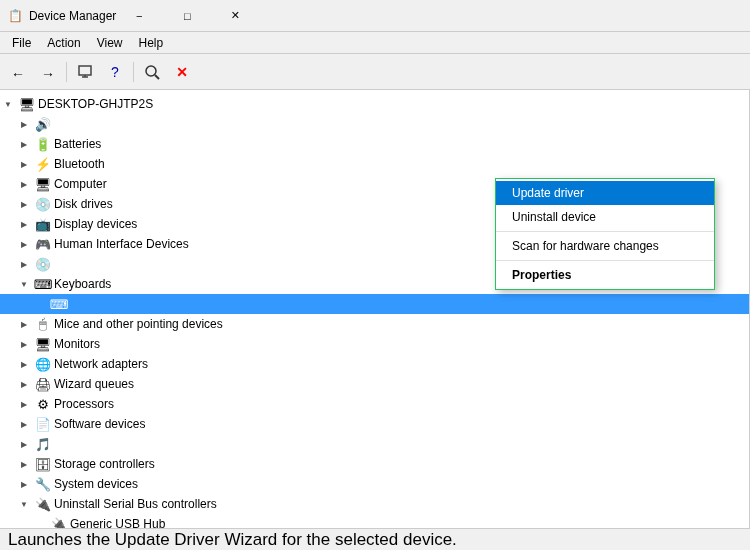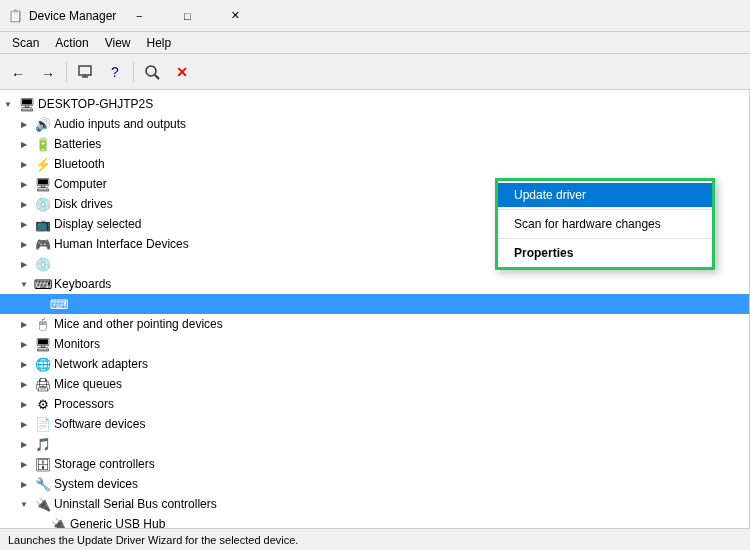--- a/index.html
+++ b/index.html
@@ -131,21 +131,21 @@
     .tree-label {
       font-size: 12px;
     }
 
     
     #context-menu {
       position: absolute;
       top: 178px;
       left: 495px;
       background: white;
-      border: 3px solid #22c55e;
+      border: 1px solid #22c55e;
       box-shadow: 3px 3px 8px rgba(0,0,0,0.25);
       width: 220px;
       z-index: 100;
       padding: 2px 0;
     }
     .ctx-item {
       padding: 5px 16px;
       font-size: 12px;
       cursor: pointer;
     }
@@ -158,21 +158,21 @@
     }
 
     
     #status-bar {
       background: #f0f0f0;
       height: 22px;
       display: flex;
       align-items: center;
       padding: 0 8px;
       border-top: 1px solid #ccc;
-      font-size: 11px;
+      font-size: 17px;
       color: #000;
     }
 
     
     #tree-panel::-webkit-scrollbar { width: 14px; }
     #tree-panel::-webkit-scrollbar-track { background: #f0f0f0; }
     #tree-panel::-webkit-scrollbar-thumb { background: #c0c0c0; border: 2px solid #f0f0f0; }
   </style>
 </head>
 <body>
@@ -181,21 +181,21 @@
   <span style="margin-right:6px;">📋</span>
   <span>Device Manager</span>
   <div id="window-controls">
     <div class="win-btn">−</div>
     <div class="win-btn">□</div>
     <div class="win-btn close">✕</div>
   </div>
 </div>
 
 <div id="menu-bar">
-  <span class="menu-item">Scan</span>
+  <span class="menu-item">File</span>
   <span class="menu-item">Action</span>
   <span class="menu-item">View</span>
   <span class="menu-item">Help</span>
 </div>
 
 <div id="toolbar">
   <div class="toolbar-btn" title="Back">←</div>
   <div class="toolbar-btn" title="Forward">→</div>
   <div class="toolbar-sep"></div>
   <div class="toolbar-btn" title="Properties" style="font-size:12px;">
@@ -226,21 +226,20 @@
         </span>
         <span class="tree-icon" style="font-size: 13px;">🖥</span>
         <span class="tree-label">DESKTOP-GHJTP2S</span>
       </div>
       <div class="tree-item">
         <span class="tree-indent" style="width: 16px; display: inline-block;"></span>
         <span class="tree-toggle">
           <span style="font-size:8px;color:#555;">▶</span>
         </span>
         <span class="tree-icon" style="font-size: 13px;">🔊</span>
-        <span class="tree-label">Audio inputs and outputs</span>
       </div>
       <div class="tree-item">
         <span class="tree-indent" style="width: 16px; display: inline-block;"></span>
         <span class="tree-toggle">
           <span style="font-size:8px;color:#555;">▶</span>
         </span>
         <span class="tree-icon" style="font-size: 13px;">🔋</span>
         <span class="tree-label">Batteries</span>
       </div>
       <div class="tree-item">
@@ -266,21 +265,21 @@
         </span>
         <span class="tree-icon" style="font-size: 13px;">💿</span>
         <span class="tree-label">Disk drives</span>
       </div>
       <div class="tree-item">
         <span class="tree-indent" style="width: 16px; display: inline-block;"></span>
         <span class="tree-toggle">
           <span style="font-size:8px;color:#555;">▶</span>
         </span>
         <span class="tree-icon" style="font-size: 13px;">📺</span>
-        <span class="tree-label">Display selected</span>
+        <span class="tree-label">Display devices</span>
       </div>
       <div class="tree-item">
         <span class="tree-indent" style="width: 16px; display: inline-block;"></span>
         <span class="tree-toggle">
           <span style="font-size:8px;color:#555;">▶</span>
         </span>
         <span class="tree-icon" style="font-size: 13px;">🎮</span>
         <span class="tree-label">Human Interface Devices</span>
       </div>
       <div class="tree-item">
@@ -326,21 +325,21 @@
         </span>
         <span class="tree-icon" style="font-size: 13px;">🌐</span>
         <span class="tree-label">Network adapters</span>
       </div>
       <div class="tree-item">
         <span class="tree-indent" style="width: 16px; display: inline-block;"></span>
         <span class="tree-toggle">
           <span style="font-size:8px;color:#555;">▶</span>
         </span>
         <span class="tree-icon" style="font-size: 13px;">🖨</span>
-        <span class="tree-label">Mice queues</span>
+        <span class="tree-label">Wizard queues</span>
       </div>
       <div class="tree-item">
         <span class="tree-indent" style="width: 16px; display: inline-block;"></span>
         <span class="tree-toggle">
           <span style="font-size:8px;color:#555;">▶</span>
         </span>
         <span class="tree-icon" style="font-size: 13px;">⚙</span>
         <span class="tree-label">Processors</span>
       </div>
       <div class="tree-item">
@@ -390,17 +389,18 @@
       </div>
     </div>
 </div>
 
 <div id="status-bar">
   <span>Launches the Update Driver Wizard for the selected device.</span>
 </div>
 
 <div id="context-menu">
   <div class="ctx-item active">Update driver</div>
+  <div class="ctx-item">Uninstall device</div>
   <div class="ctx-separator"></div>
   <div class="ctx-item">Scan for hardware changes</div>
   <div class="ctx-separator"></div>
   <div class="ctx-item bold">Properties</div>
 </div>
 
 </body></html>

